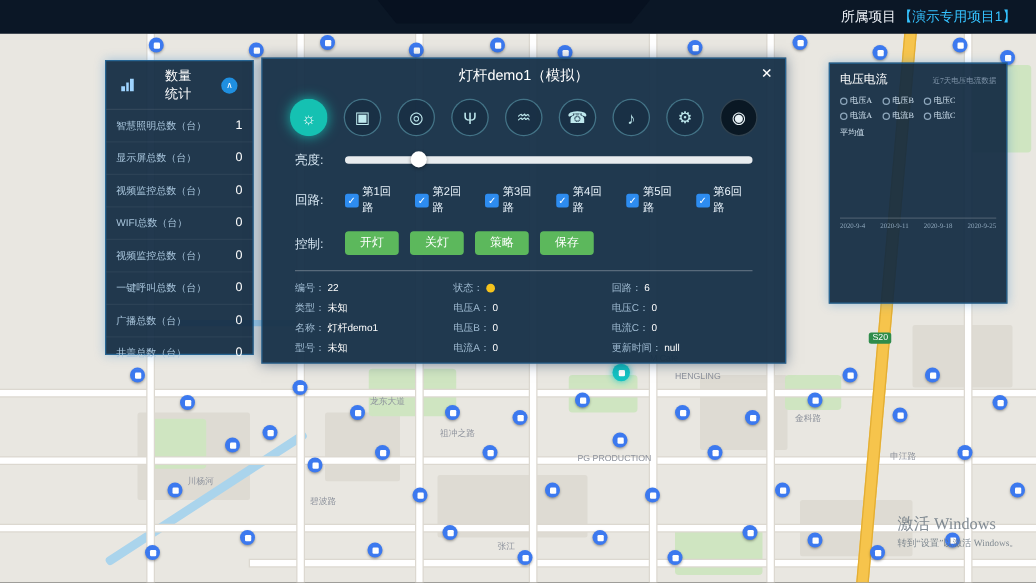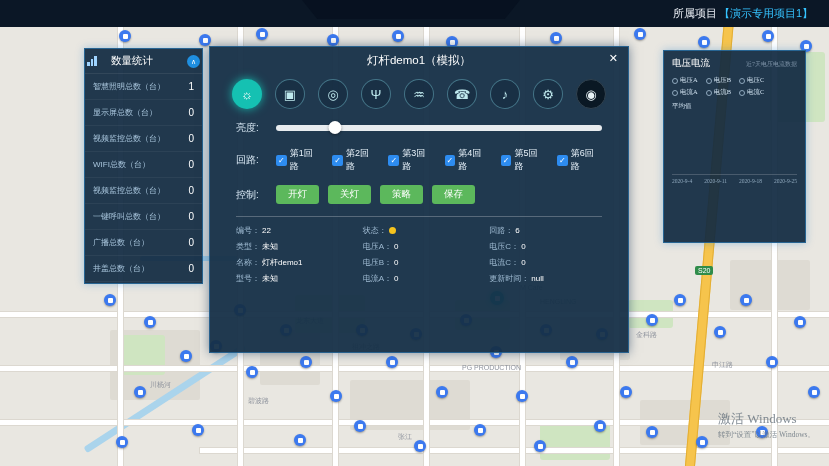--- a/index.html
+++ b/index.html
@@ -26,36 +26,36 @@
   .nav-decor{position:absolute;left:302px;top:0;width:218px;height:19px;background:#071120;clip-path:polygon(0 0,100% 0,93% 100%,7% 100%);}
   .nav-tabs{display:flex;gap:26px;margin-left:30px;position:relative;}
   .nav-tab{font-size:11px;color:#dfe8f2;cursor:pointer;}
   .nav-tab.active{color:#3ba4ff;}
   .nav-right{margin-left:auto;margin-right:16px;font-size:11px;color:#eef2f8;display:flex;gap:2px;position:relative;}
   .nav-right .proj{color:#35c3ff;}
 
   
   .panel{position:absolute;background:rgba(17,42,66,.93);border:1px solid rgba(45,138,205,.55);
     box-shadow:0 0 8px rgba(30,120,200,.35);z-index:20;color:#fff;}
-  .panel-header{display:flex;align-items:center;gap:12px;padding:5px 2px;border-bottom:1px solid rgba(255,255,255,.08);}
+  .panel-header{display:flex;align-items:center;gap:23px;padding:5px 12px;border-bottom:1px solid rgba(255,255,255,.08);}
   .panel-title{font-size:10.5px;color:#fff;flex:1;}
   .hdr-icon{width:12px;height:10px;display:flex;align-items:flex-end;gap:1px;}
   .hdr-icon i{display:block;width:2.5px;background:#9fd4ff;}
   .hdr-icon i:nth-child(1){height:4px}.hdr-icon i:nth-child(2){height:7px}.hdr-icon i:nth-child(3){height:10px}
   .collapse-btn{width:13px;height:13px;border-radius:50%;background:#1f8fe0;color:#fff;display:flex;align-items:center;justify-content:center;cursor:pointer;}
   .collapse-btn::after{content:"∧";font-size:7px;line-height:1;}
 
   
   .left-panel{left:84px;top:48px;width:119px;height:236px;}
   .stat-row{display:flex;justify-content:space-between;align-items:center;padding:0 8px;height:26px;border-bottom:1px solid rgba(255,255,255,.05);}
   .stat-label{font-size:8px;color:#a9c6dd;}
   .stat-value{font-size:10px;color:#fff;}
 
   
-  .modal{position:absolute;left:209px;top:46px;width:420px;height:307px;background:rgba(21,47,71,.95);
+  .modal{position:absolute;left:209px;top:46px;width:420px;height:245px;background:rgba(21,47,71,.95);
     border:1px solid rgba(45,138,205,.5);box-shadow:0 0 10px rgba(10,40,80,.5);z-index:25;color:#fff;}
   .modal-header{position:relative;height:26px;display:flex;align-items:center;justify-content:center;}
   .modal-title{font-size:11.5px;}
   .modal-close{position:absolute;right:10px;top:5px;font-size:11px;color:#fff;cursor:pointer;}
   .icon-row{display:flex;justify-content:center;gap:13px;margin-top:6px;}
   .dev-icon{width:30px;height:30px;border-radius:50%;display:flex;align-items:center;justify-content:center;font-size:13px;
     color:#bfe9ee;border:1px solid rgba(120,200,215,.45);background:rgba(16,36,56,.4);cursor:pointer;}
   .dev-icon.active{background:#15c1b2;color:#fff;border-color:transparent;box-shadow:0 0 10px rgba(21,193,178,.9);}
   .dev-icon.dark{background:#0a1824;color:#e8f2f6;border-color:#31424f;}
   .ctl-row{display:flex;align-items:center;gap:10px;margin:12px 26px 0;}

